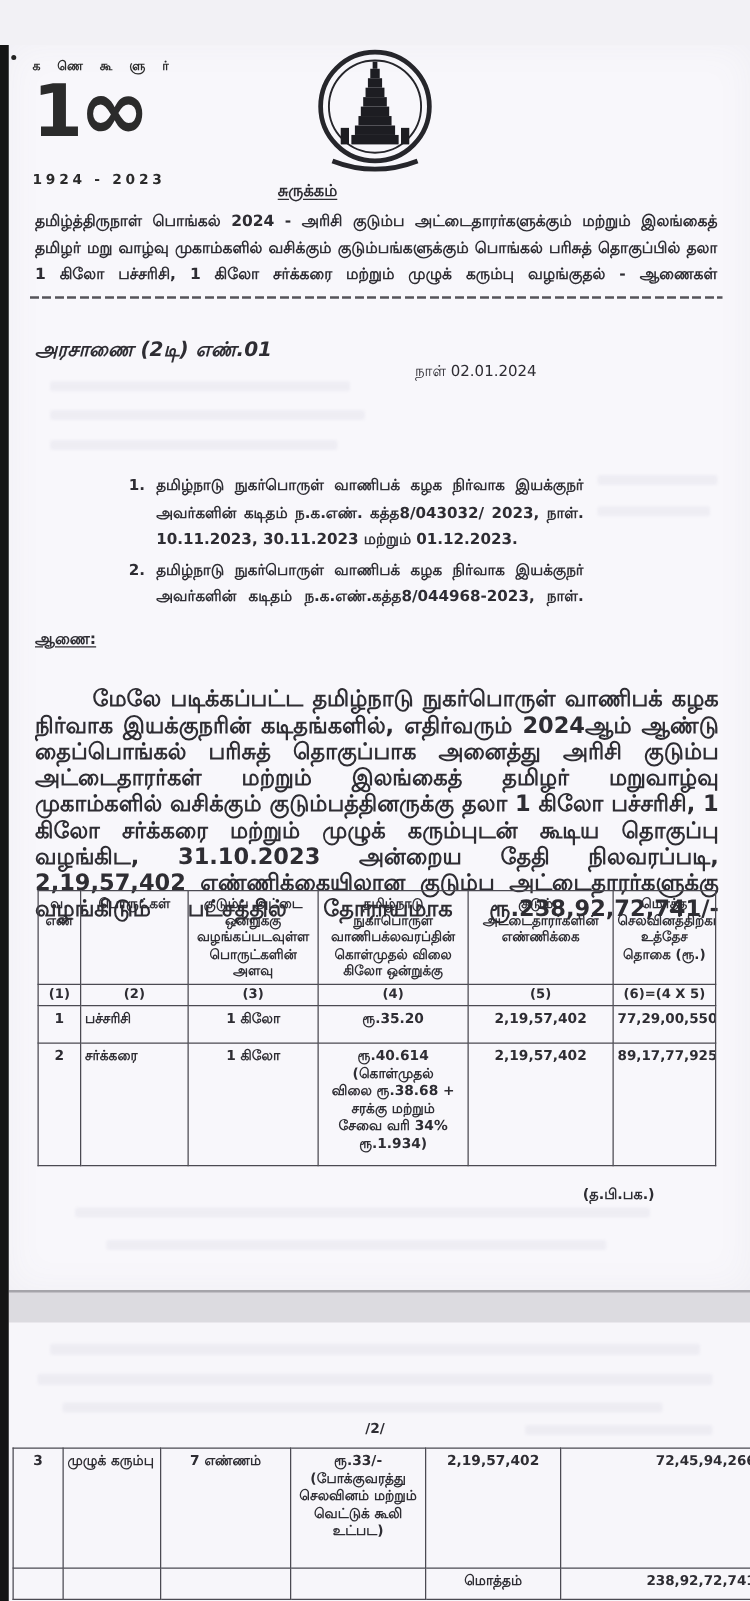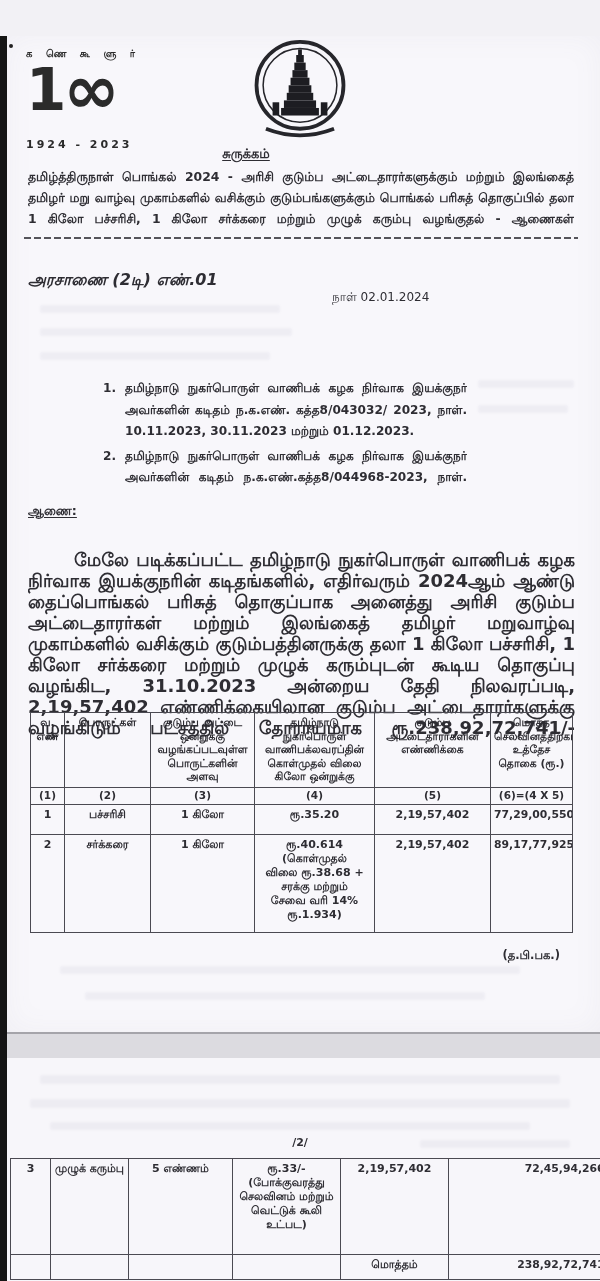--- a/index.html
+++ b/index.html
@@ -40,24 +40,24 @@
   .order-body{left:28px;top:521px;width:547px;max-height:190px;overflow:hidden;font-size:18px;line-height:21px;text-align:justify;text-indent:46px;font-weight:600;margin-top:28px;}
   
   table.t{position:absolute;border-collapse:collapse;table-layout:fixed;font-size:11px;font-weight:600;color:#2e2d33;}
   .t td,.t th{border:1.5px solid #4b4a52;vertical-align:top;padding:3px 3px;overflow:hidden;}
   .t1{left:30px;top:712px;width:542px;}
   .t2{left:10px;top:1158px;width:606px;}
   .t th{font-size:10.8px;line-height:13.5px;font-weight:700;text-align:center;}
   .colnum td{font-size:10.5px;text-align:center;padding:1px 2px;height:14px;}
   .c-center{text-align:center;}
   .c-right{text-align:right;white-space:nowrap;font-size:10.8px;}
-  .c-item{text-align:center;padding-left:6px;}
+  .c-item{text-align:left;padding-left:6px;}
   .pre{white-space:pre-line;text-align:center;}
   .total-label{font-weight:700;text-align:center;}
-  .pto{left:430px;top:948px;width:130px;text-align:right;font-size:11.5px;font-weight:600;}
+  .pto{left:430px;top:948px;width:130px;text-align:center;font-size:11.5px;font-weight:600;}
   .pagenum{left:0;top:1136px;width:600px;text-align:center;font-size:11px;font-weight:600;}
 </style>
 </head>
 <body>
 
 <div id="shot">
 
   <div class="abs page1"></div>
   <div class="abs band"></div>
   <div class="abs page2"></div>
@@ -163,21 +163,21 @@
       <td class="c-right">77,29,00,550/-</td>
     </tr>
     <tr style="height:98px;">
       <td class="c-center">2</td>
       <td class="c-item">சர்க்கரை</td>
       <td class="c-center">1 கிலோ</td>
       <td class="pre">ரூ.40.614
 (கொள்முதல்
 விலை ரூ.38.68 +
 சரக்கு மற்றும்
-சேவை வரி 14%
+சேவை வரி 34%
 ரூ.1.934)</td>
       <td class="c-center">2,19,57,402</td>
       <td class="c-right">89,17,77,925/-</td>
     </tr>
   </tbody>
     </table>
 
   <div class="abs pto">(த.பி.பக.)</div>
 
   <div class="abs pagenum">/2/</div>
@@ -188,21 +188,21 @@
         <col style="width:78px">
         <col style="width:104px">
       <col style="width:108px">
         <col style="width:108px">
         <col style="width:168px">
     </colgroup>
     <tbody>
         <tr style="height:96px;">
       <td class="c-center">3</td>
       <td class="c-item">முழுக் கரும்பு</td>
-      <td class="c-center">5 எண்ணம்</td>
+      <td class="c-center">7 எண்ணம்</td>
       <td class="pre">ரூ.33/-
 (போக்குவரத்து
 செலவினம் மற்றும்
 வெட்டுக் கூலி
 உட்பட)</td>
       <td class="c-center">2,19,57,402</td>
       <td class="c-right">72,45,94,266/-</td>
     </tr>
     <tr style="height:25px;">
       <td></td>

